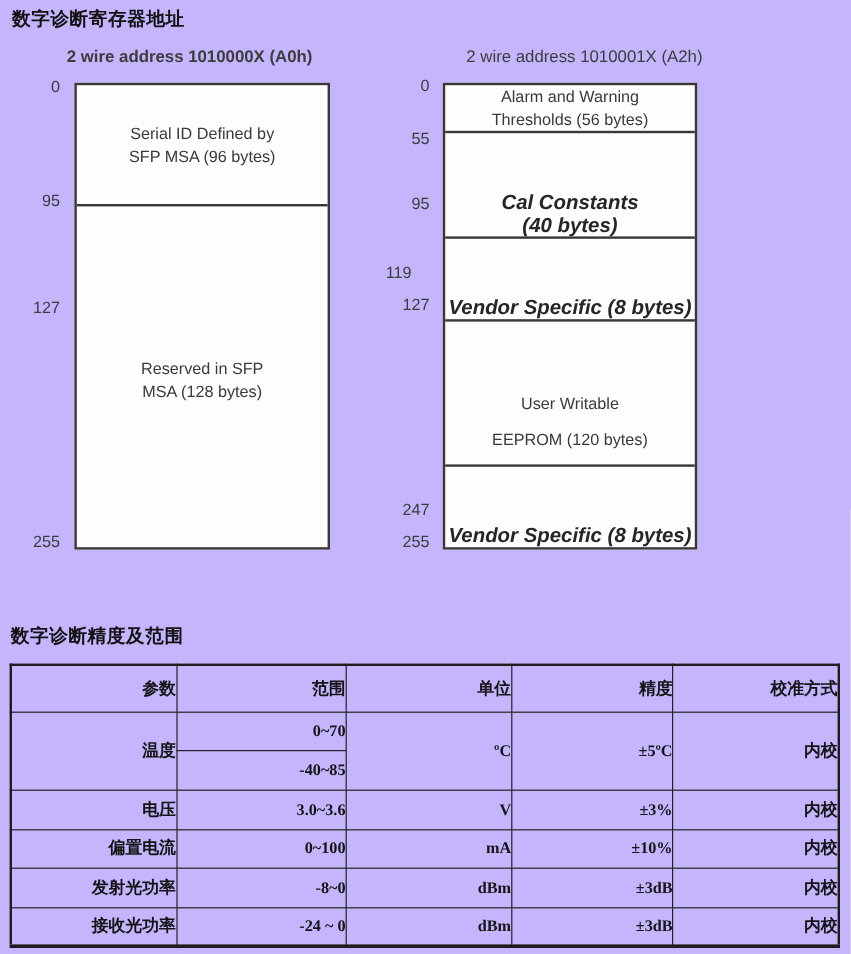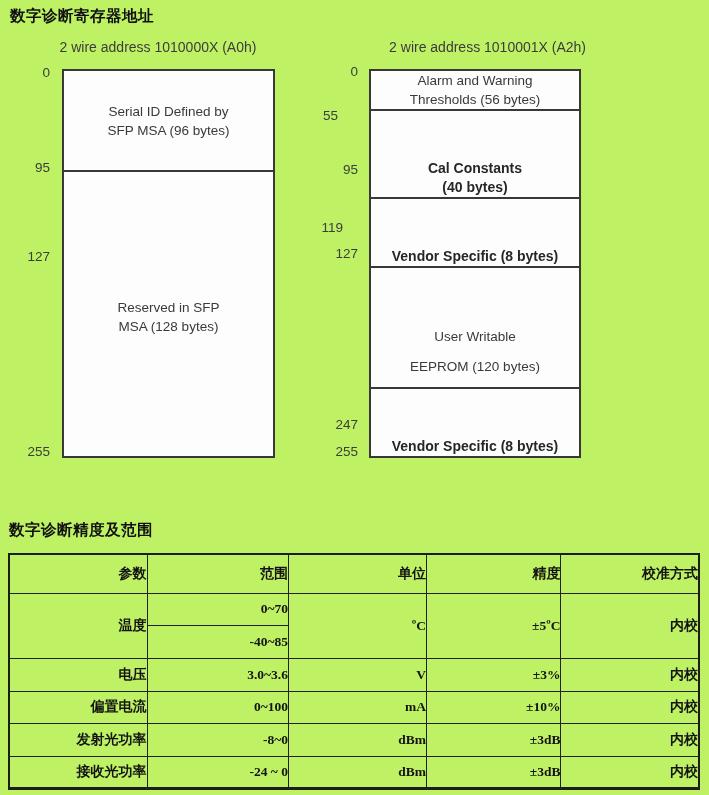--- a/index.html
+++ b/index.html
@@ -1,21 +1,21 @@
 <!DOCTYPE html>
 <html><head>
 <meta charset="utf-8">
 <style>
   * { margin: 0; padding: 0; box-sizing: border-box; }
   html, body { background: #ffffff; }
   .page {
     position: relative;
     width: 709px;
     height: 795px;
-    background: #bef264;
+    background: #c4b5fd;
     font-family: "Liberation Sans", sans-serif;
     color: #1c1c1c;
     overflow: hidden;
   }
   .section-title {
     position: absolute;
     font-family: "Liberation Sans", sans-serif;
     font-size: 15.5px;
     font-weight: 700;
     color: #111;
@@ -56,22 +56,23 @@
     text-align: center;
     white-space: pre-line;
     font-size: 13.5px;
     line-height: 19px;
     color: #3a3a3a;
     border-bottom: 2px solid #383838;
   }
   .membox .sec:last-child { border-bottom: none; }
   .membox .sec.bold {
     font-weight: 700;
-    font-size: 14px;
+    font-size: 17px;
     color: #262626;
+    font-style: italic;
   }
   .membox .sec.wide-gap { line-height: 30px; }
   .spec-table {
     position: absolute;
     left: 8px;
     top: 553px;
     width: 692px;
     border-collapse: collapse;
     table-layout: fixed;
   }
@@ -96,40 +97,40 @@
   }
 </style>
 </head>
 <body>
 
 <div class="page">
 
   <div class="section-title" style="left:10px; top:6px;">数字诊断寄存器地址</div>
 
   <div>
-    <div class="subtitle" style="left:30px; width:256px;">2 wire address 1010000X (A0h)</div>
+    <div class="subtitle" style="left:30px; width:256px;font-weight:bold;">2 wire address 1010000X (A0h)</div>
 
     <div class="mark" style="left:10px; top:65px;">0</div>
     <div class="mark" style="left:10px; top:160px;">95</div>
     <div class="mark" style="left:10px; top:249px;">127</div>
     <div class="mark" style="left:10px; top:444px;">255</div>
 
     <div class="membox" style="left:62px; width:213px;">
       <div class="sec" style="height:101px;">Serial ID Defined by
 SFP MSA (96 bytes)</div>
       <div class="sec" style="height:194px;">Reserved in SFP
 MSA (128 bytes)</div>
     </div>
   </div>
 
   <div>
-    <div class="subtitle" style="left:330px; width:256px;text-align:right;">2 wire address 1010001X (A2h)</div>
+    <div class="subtitle" style="left:359px; width:256px;">2 wire address 1010001X (A2h)</div>
 
     <div class="mark" style="left:318px; top:64px;">0</div>
-    <div class="mark" style="left:298px; top:108px;">55</div>
+    <div class="mark" style="left:318px; top:108px;">55</div>
     <div class="mark" style="left:318px; top:162px;">95</div>
     <div class="mark" style="left:303px; top:220px;">119</div>
     <div class="mark" style="left:318px; top:246px;">127</div>
     <div class="mark" style="left:318px; top:417px;">247</div>
     <div class="mark" style="left:318px; top:444px;">255</div>
 
     <div class="membox" style="left:369px; width:212px;">
       <div class="sec" style="height:49px;">Alarm and Warning
 Thresholds (56 bytes)</div>
       <div class="sec bold" style="height:52px;">Cal Constants

